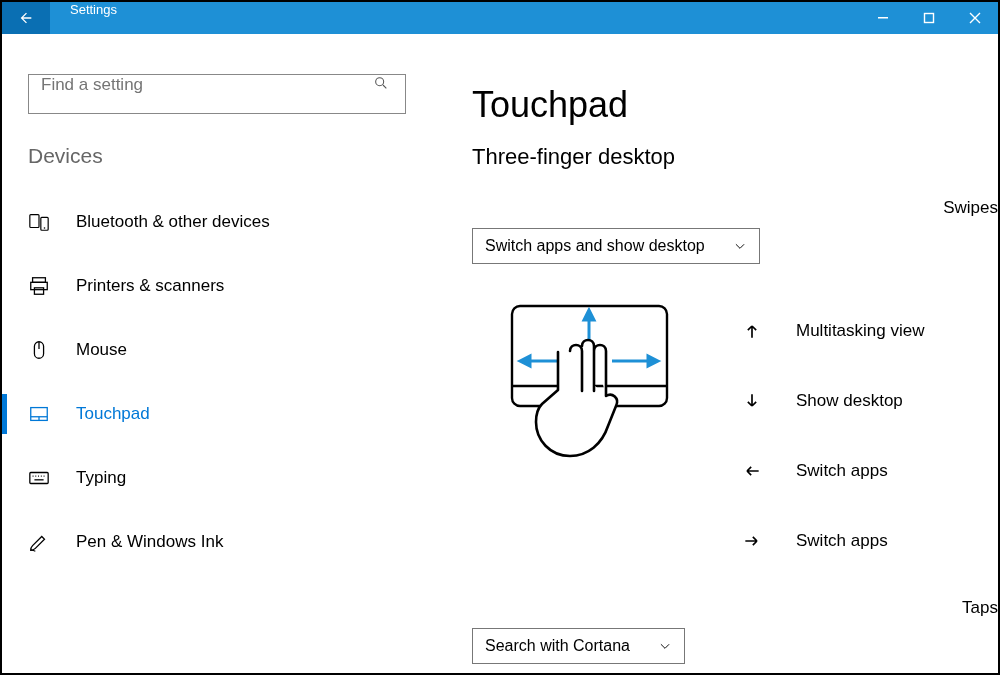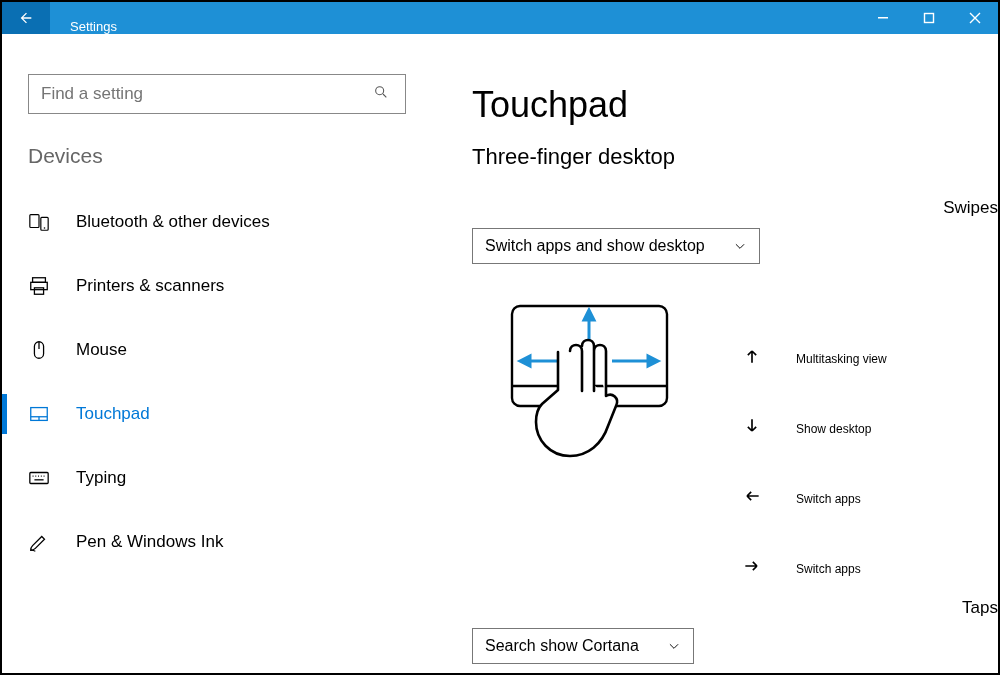--- a/index.html
+++ b/index.html
@@ -12,21 +12,21 @@
     border: 2px solid #000;
     position: relative;
     color: #000;
   }
   
   .titlebar {
     height: 32px;
     background: #1e90d6;
     color: #fff;
     display: flex;
-    align-items: flex-end;
+    align-items: flex-start;
     font-size: 13px;
   }
   .titlebar .back {
     width: 48px;
     height: 100%;
     background: #0a6fb3;
     display: flex;
     align-items: center;
     justify-content: center;
   }
@@ -51,21 +51,21 @@
     padding: 0 26px;
     height: 40px;
     margin-bottom: 24px;
   }
   .home-row .gear { width: 28px; display:flex; align-items:center; }
   .home-row .label { font-size: 20px; margin-left: 20px; }
   .searchbox {
     margin: 0 26px 30px 26px;
     height: 40px;
     border: 1px solid #888;
-    display: flex; align-items: center;
+    display: flex; align-items: flex-start;
     padding: 0 12px;
   }
   .searchbox input {
     border: none; outline: none;
     font-size: 17px; color: #555;
     background: transparent; flex:1;
     font-family: inherit;
   }
   .searchbox .sicon { width: 20px; color:#555; }
   .devices-hdr {
@@ -114,23 +114,23 @@
     align-items: flex-start;
     margin-top: 10px;
   }
   .touchpad-diagram {
     width: 200px;
     margin-right: 30px;
     margin-left: 30px;
   }
   .gesture-list { margin-top: 0; }
   .gesture-row {
-    display: flex; align-items: flex-end;
+    display: flex; align-items: center;
     height: 70px;
-    font-size: 12px;
+    font-size: 17px;
   }
   .gesture-row .arrowicon {
     width: 40px; display:flex; justify-content:center;
   }
   .gesture-row .glabel { margin-left: 24px; }
 </style>
 </head>
 <body>
 
 <div class="titlebar">
@@ -311,20 +311,20 @@
                 <path d="M4 12h14 M18 12l-5-5 M18 12l-5 5" fill="none" stroke="#000" stroke-width="2"></path>
               </svg>
           </span>
           <span class="glabel">Switch apps</span>
         </div>
       </div>
     </div>
 
     <div class="subhead" style="margin-top:22px">Taps</div>
     <div class="dropdown">
-      <span class="dtxt">Search show Cortana</span>
+      <span class="dtxt">Search with Cortana</span>
       <svg width="14" height="14" viewBox="0 0 24 24">
           <path d="M5 9l7 7 7-7" fill="none" stroke="#000" stroke-width="1.6"></path>
         </svg>
     </div>
 
   </div>
 </div>
 
 </body></html>

